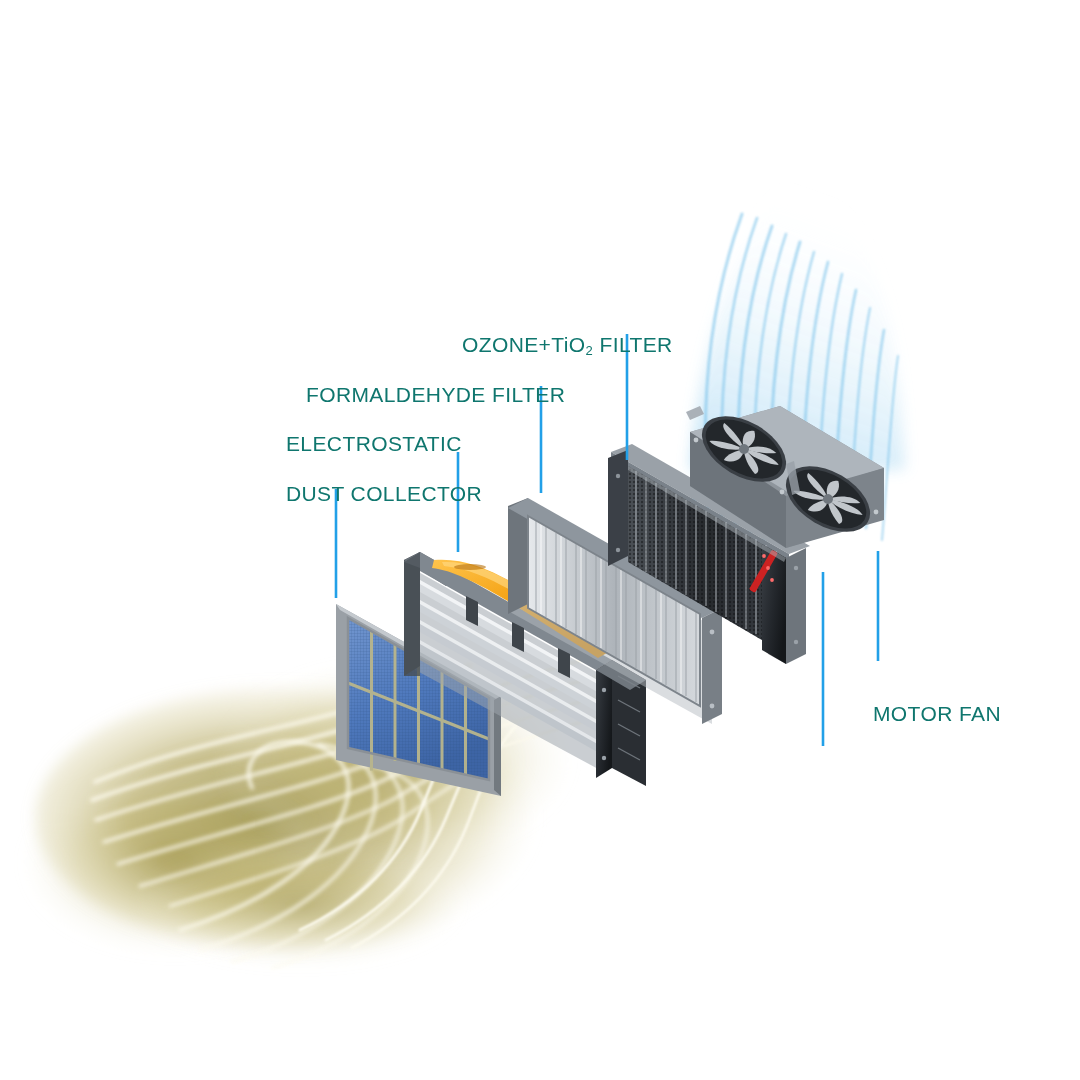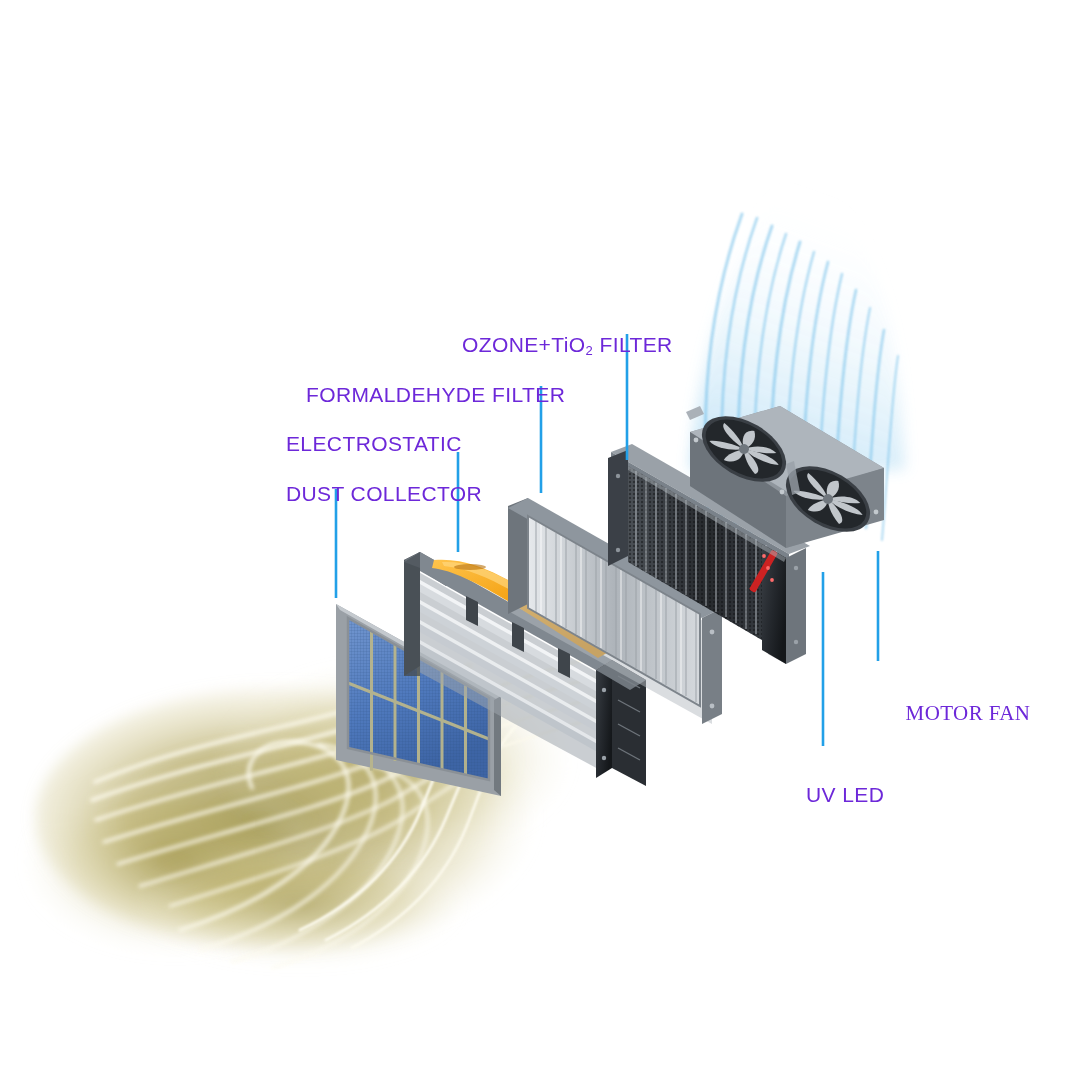--- a/index.html
+++ b/index.html
@@ -1,20 +1,20 @@
 <!DOCTYPE html>
 <html><head>
 <meta charset="utf-8">
 <style>
   html,body{margin:0;padding:0;background:#ffffff;}
   body{width:1080px;height:1080px;overflow:hidden;
        font-family:"Liberation Sans","DejaVu Sans",sans-serif;}
   #stage{position:relative;width:1080px;height:1080px;background:#fff;}
   #scene{position:absolute;left:0;top:0;width:1080px;height:1080px;}
-  .lbl{position:absolute;color:#6d28d9;font-size:21px;letter-spacing:.4px;
+  .lbl{position:absolute;color:#0f766e;font-size:21px;letter-spacing:.4px;
        line-height:25px;white-space:pre;font-family:"Liberation Sans",sans-serif;}
   .lbl sub{font-size:13px;vertical-align:baseline;position:relative;top:3px;}
 </style>
 </head>
 <body>
 
 <div id="stage">
 
   <svg id="scene" viewBox="0 0 1080 1080">
     <defs>
@@ -374,21 +374,18 @@
 
   <div class="lbl" style="left:261px;top:406px;">
     <span>ELECTROSTATIC</span><br>
     <span>DUST COLLECTOR</span>
   </div>
 
   <div class="lbl" style="left:437px;top:307px;">
     <span>OZONE+TiO</span><sub>2</sub><span> FILTER</span>
   </div>
 
-  <div class="lbl" style="left:883px;top:676px;font-family:Liberation Serif, serif;">
+  <div class="lbl" style="left:848px;top:676px;">
     <span>MOTOR FAN</span>
   </div>
 
-  <div class="lbl" style="left:781px;top:757px;">
-    <span>UV LED</span>
-  </div>
 
 </div>
 
 </body></html>

